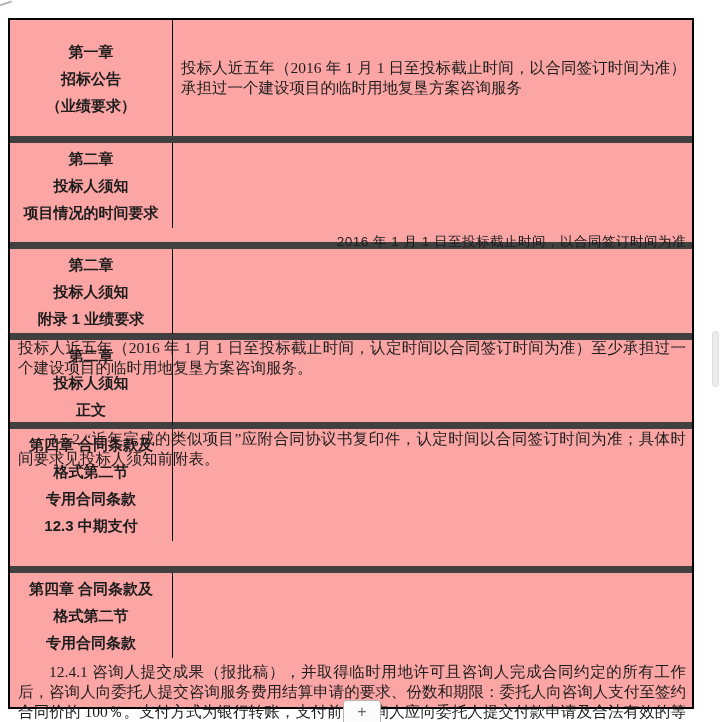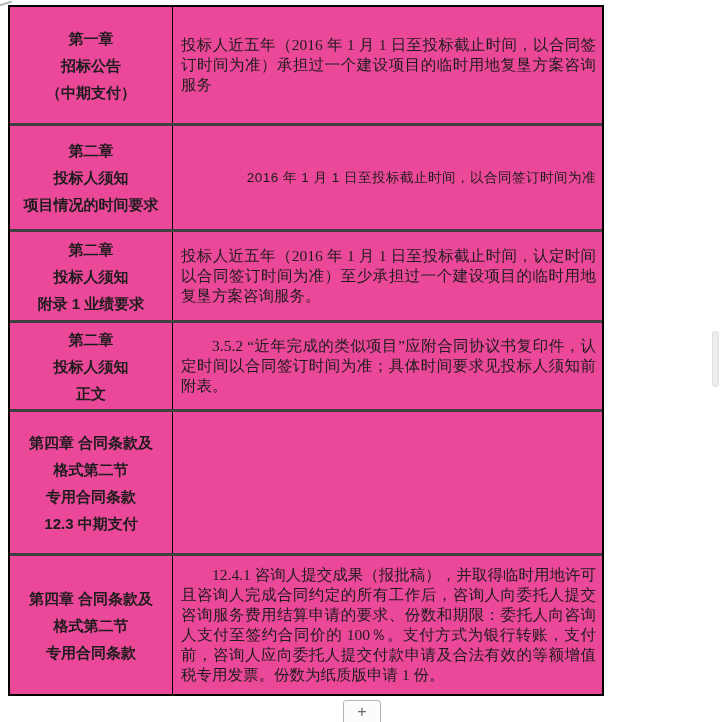--- a/index.html
+++ b/index.html
@@ -6,27 +6,27 @@
   html, body {
     width: 726px; height: 722px;
     background: #ffffff;
     overflow: hidden;
     position: relative;
     font-family: "Liberation Serif", serif;
     color: #1c1c1c;
   }
   .doc-table {
     position: absolute;
-    left: 8px; top: 5px;
-    width: 596px;
+    left: 8px; top: 18px;
+    width: 686px;
     border: 2px solid #000;
-    background: #ec4899;
+    background: #fca5a5;
   }
   .row { display: flex; }
-  .row + .row { border-top: 3px solid #404040; }
+  .row + .row { border-top: 7px solid #404040; flex-direction: column; }
   .cell { display: flex; flex-direction: column; justify-content: center; }
   .cell.left {
     width: 163px;
     border-right: 1px solid #000;
     text-align: center;
     font-family: "Liberation Sans", sans-serif;
     font-weight: bold;
     font-size: 15px;
     line-height: 27px;
     padding: 2px 4px;
@@ -89,21 +89,21 @@
 <body>
 
 <div class="corner-mark"></div>
 
 <div class="doc-table">
 
   <div class="row r0">
     <div class="cell left">
       <div>第一章</div>
       <div>招标公告</div>
-      <div>（中期支付）</div>
+      <div>（业绩要求）</div>
     </div>
     <div class="cell right">
       <p>投标人近五年（2016 年 1 月 1 日至投标截止时间，以合同签订时间为准）承担过一个建设项目的临时用地复垦方案咨询服务</p>
     </div>
   </div>
 
   <div class="row r1">
     <div class="cell left">
       <div>第二章</div>
       <div>投标人须知</div>

